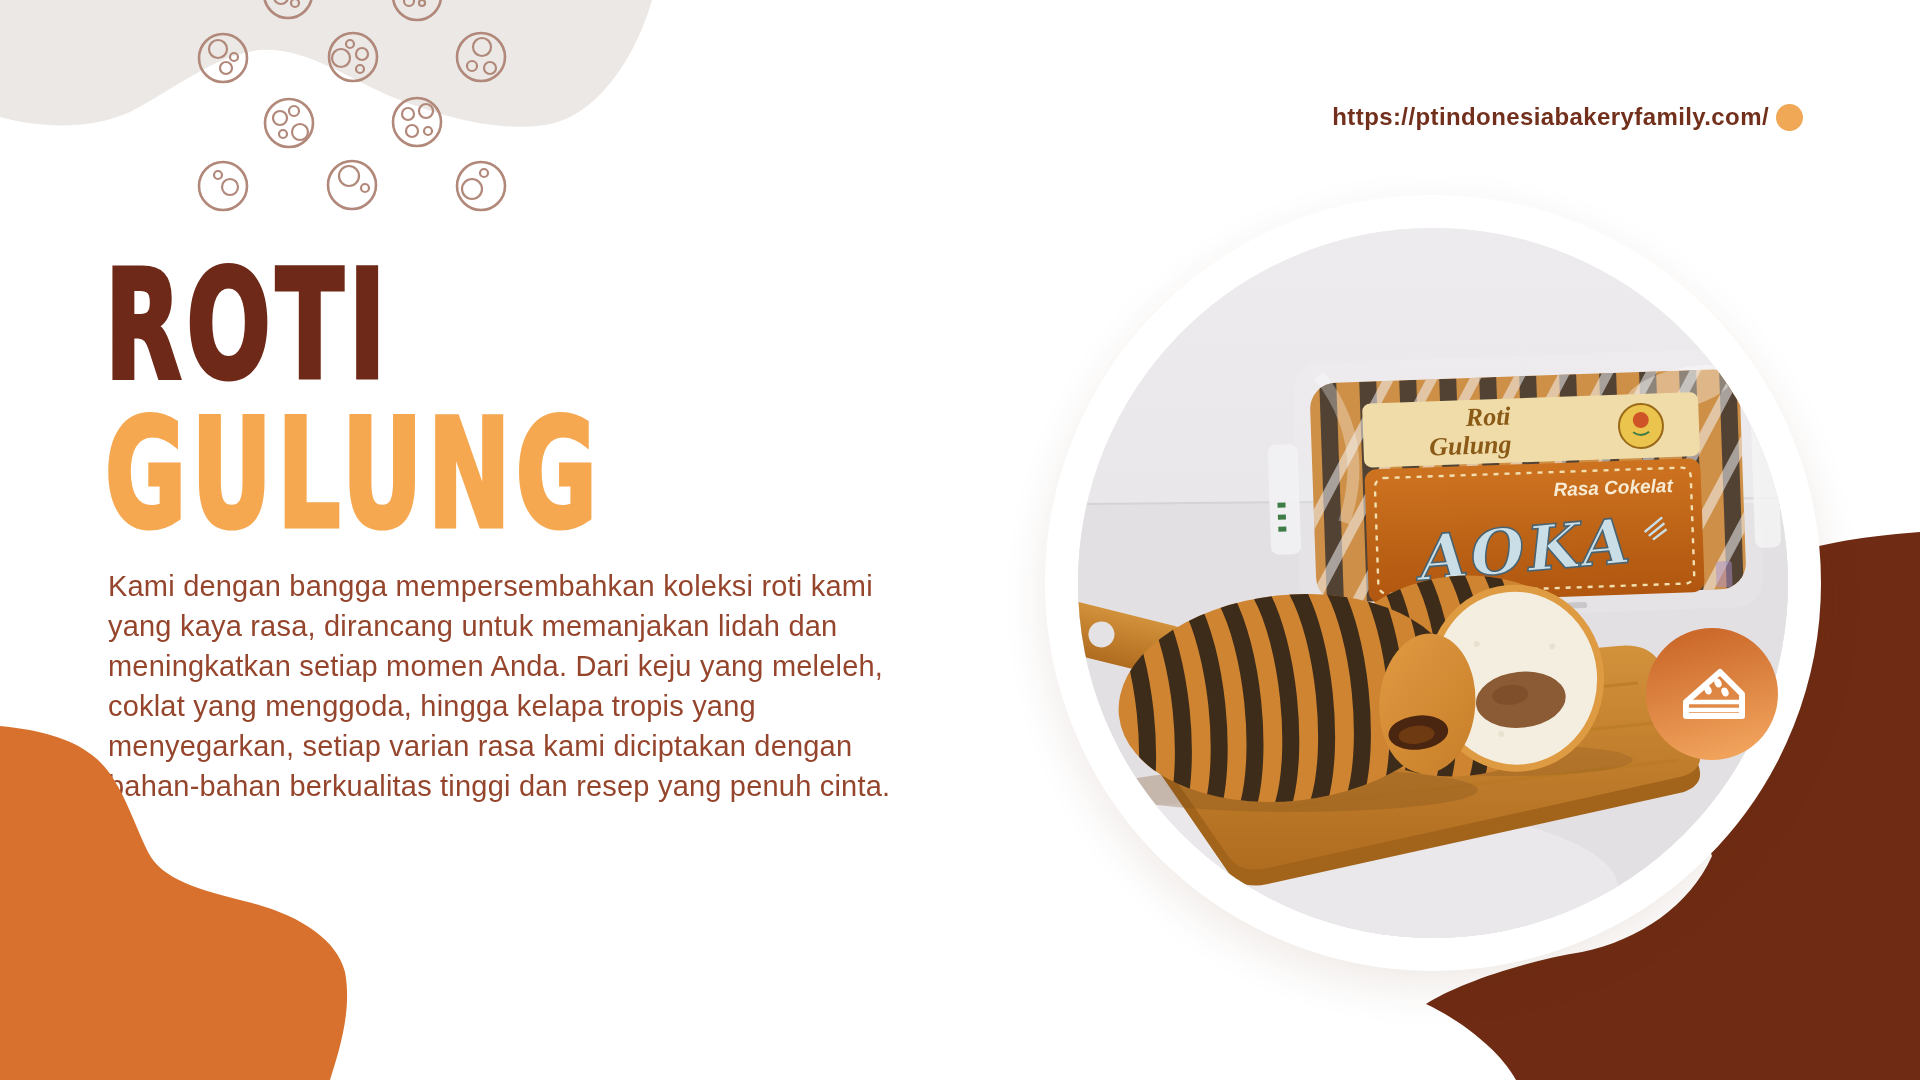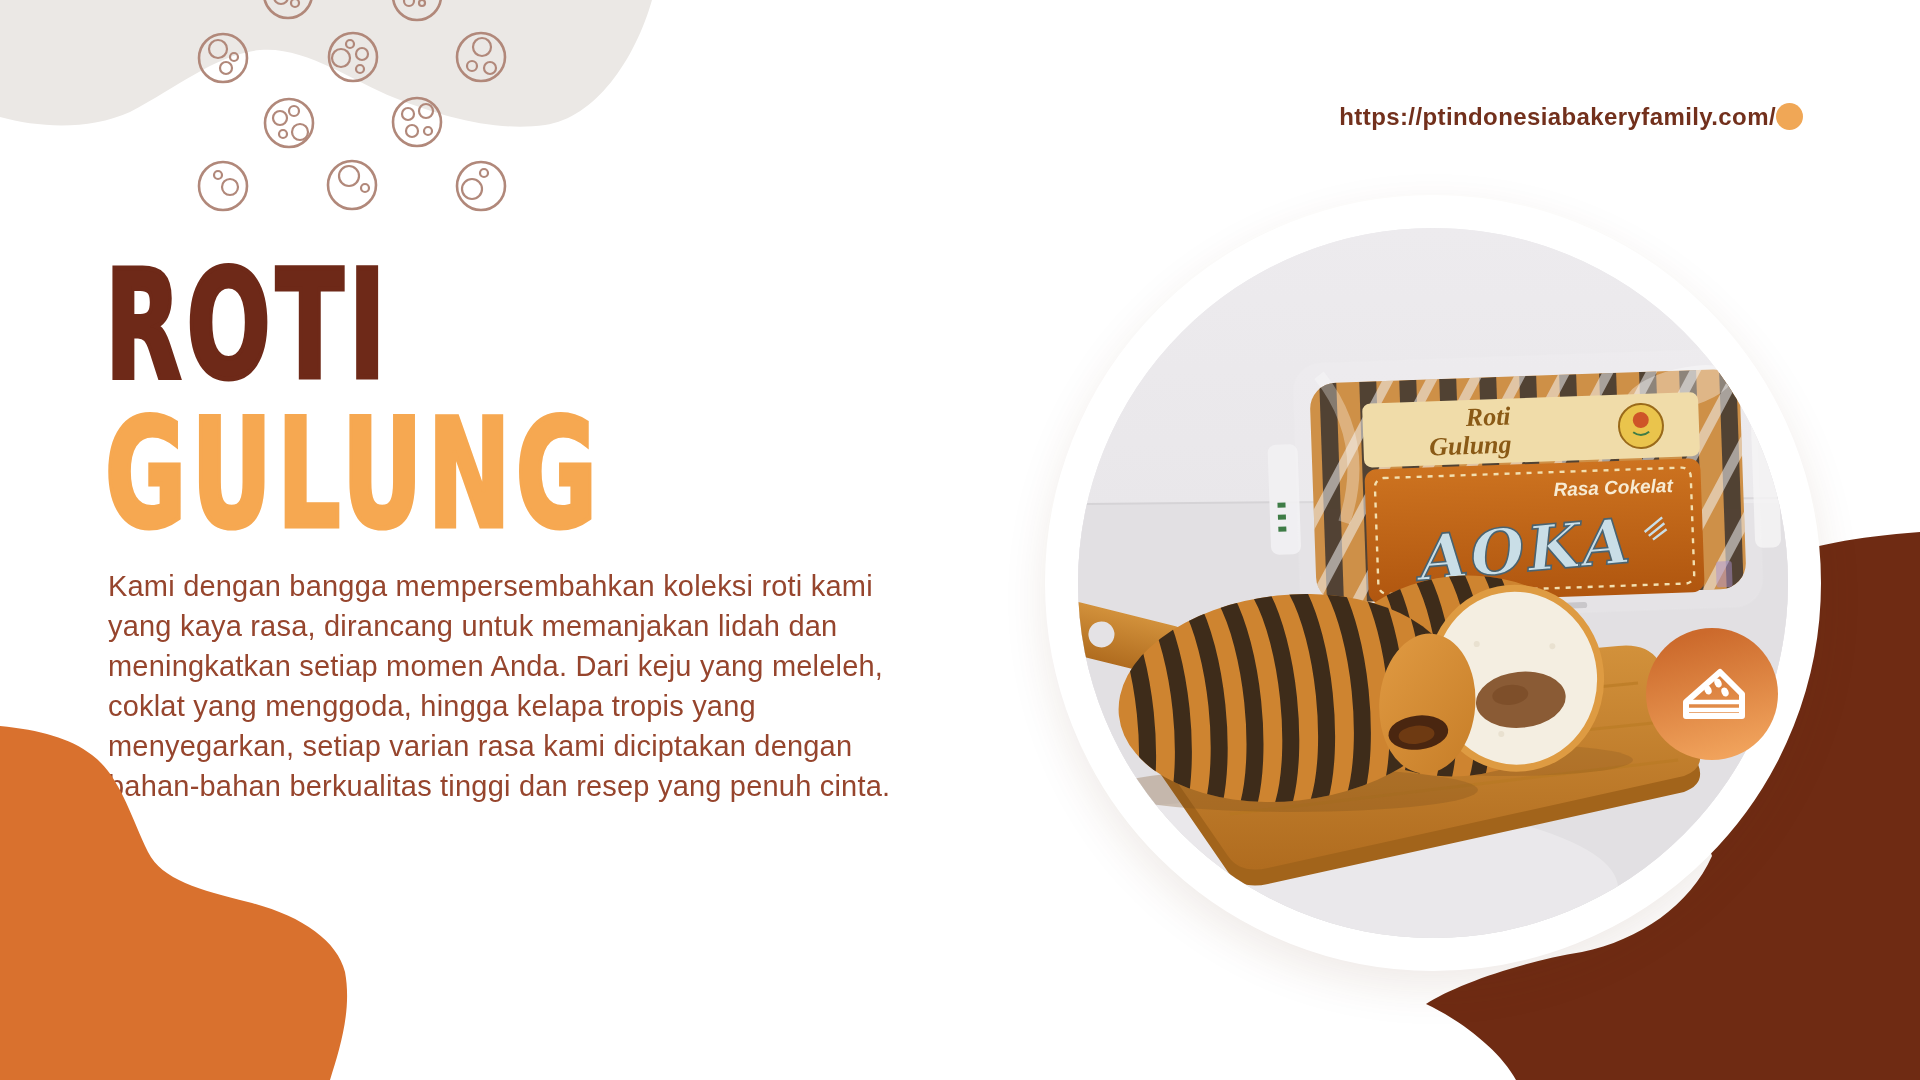--- a/index.html
+++ b/index.html
@@ -11,21 +11,21 @@
   *{margin:0;padding:0;box-sizing:border-box;}
   html,body{width:1920px;height:1080px;}
   body{font-family:"Liberation Sans",sans-serif;background:var(--c-page-bg);}
   .canvas{position:relative;width:1920px;height:1080px;overflow:hidden;background:var(--c-page-bg);}
 
   .decor-svg{position:absolute;display:block;}
   #decorTopLeft{left:0;top:0;}
   #decorBottomLeft{left:0;top:710px;}
   #decorBottomRight{left:1420px;top:528px;}
 
-  .url-row{position:absolute;top:103px;right:117px;display:flex;align-items:flex-start;}
+  .url-row{position:absolute;top:103px;right:117px;display:flex;align-items:flex-end;gap:7px;}
   .url-text{font-size:24px;font-weight:700;letter-spacing:.4px;color:var(--c-url-text);}
   .url-dot{width:27px;height:27px;border-radius:50%;background:var(--c-url-dot);}
 
   .title{position:absolute;left:105px;font-family:"DejaVu Sans","Liberation Sans",sans-serif;
          font-weight:700;font-size:150px;line-height:150px;white-space:nowrap;
          letter-spacing:8px;transform:scaleX(.66);transform-origin:left top;
          -webkit-text-stroke:5px currentColor;}
   #titleRoti{top:250px;color:var(--c-title-roti);}
   #titleGulung{top:399px;color:var(--c-title-gulung);}
 

